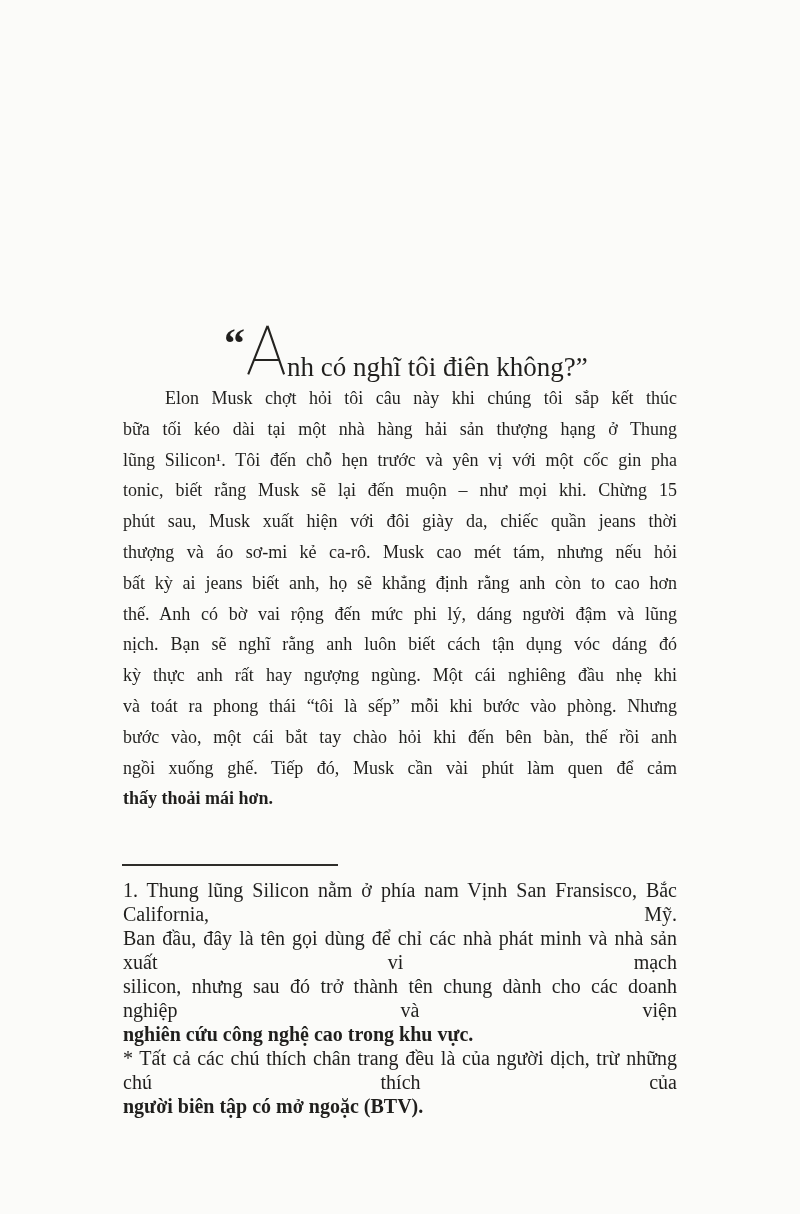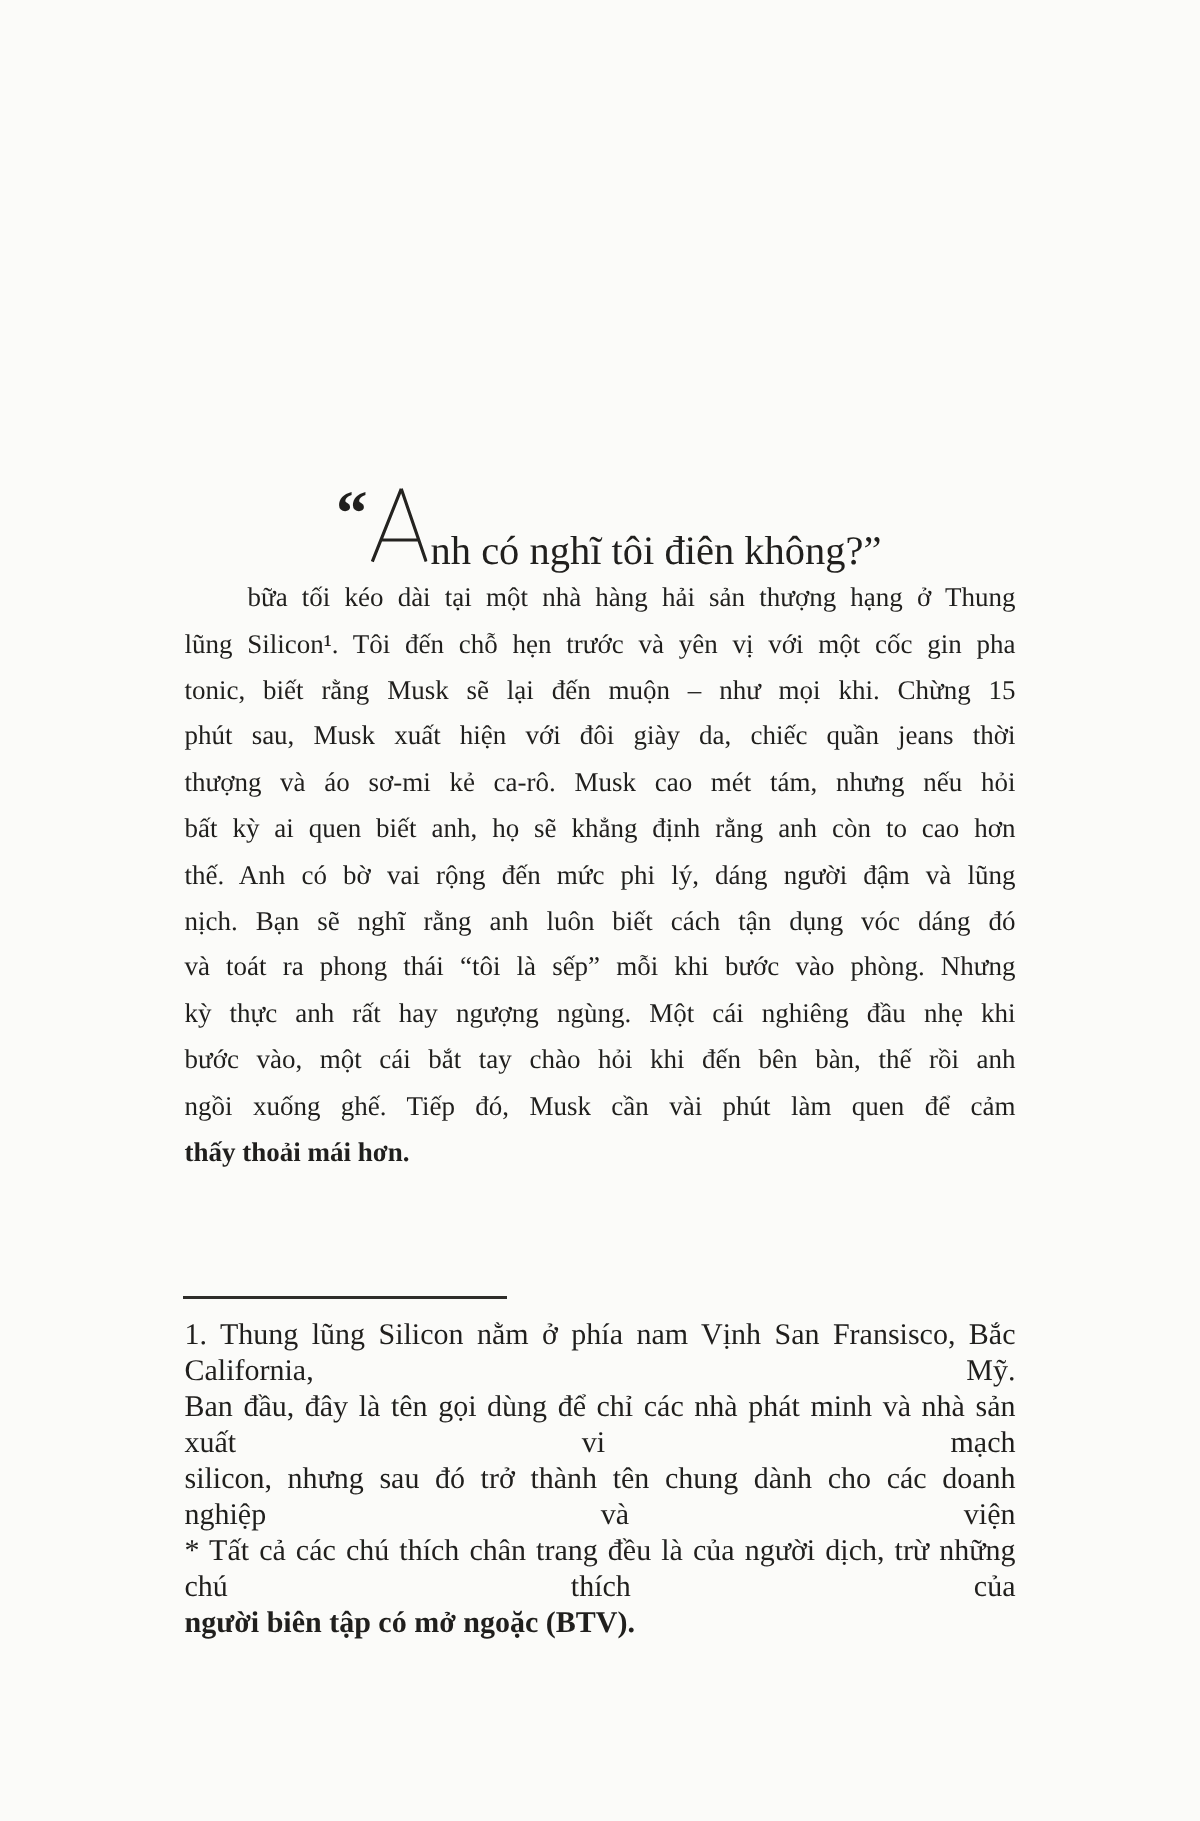--- a/index.html
+++ b/index.html
@@ -58,42 +58,44 @@
     <span class="drop-cap">
       <span class="visually-hidden">A</span>
       <svg viewBox="0 0 38 50" aria-hidden="true">
         <path d="M20.5 0.9 L1.2 49.4 M20.5 0.9 L37.1 49.4 M7 35 L32.5 35" stroke="#242320" stroke-width="2.1" fill="none" stroke-linecap="butt"></path>
       </svg>
     </span>
     <span class="opening-text">nh có nghĩ tôi điên không?”</span>
   </div>
 
   <div class="paragraph">
+      <div class="jline">Elon Musk chợt hỏi tôi câu này khi chúng tôi sắp kết thúc</div>
       <div class="jline">bữa tối kéo dài tại một nhà hàng hải sản thượng hạng ở Thung</div>
       <div class="jline">lũng Silicon¹. Tôi đến chỗ hẹn trước và yên vị với một cốc gin pha</div>
       <div class="jline">tonic, biết rằng Musk sẽ lại đến muộn – như mọi khi. Chừng 15</div>
       <div class="jline">phút sau, Musk xuất hiện với đôi giày da, chiếc quần jeans thời</div>
       <div class="jline">thượng và áo sơ-mi kẻ ca-rô. Musk cao mét tám, nhưng nếu hỏi</div>
-      <div class="jline">bất kỳ ai quen biết anh, họ sẽ khẳng định rằng anh còn to cao hơn</div>
+      <div class="jline">bất kỳ ai jeans biết anh, họ sẽ khẳng định rằng anh còn to cao hơn</div>
       <div class="jline">thế. Anh có bờ vai rộng đến mức phi lý, dáng người đậm và lũng</div>
       <div class="jline">nịch. Bạn sẽ nghĩ rằng anh luôn biết cách tận dụng vóc dáng đó</div>
+      <div class="jline">kỳ thực anh rất hay ngượng ngùng. Một cái nghiêng đầu nhẹ khi</div>
       <div class="jline">và toát ra phong thái “tôi là sếp” mỗi khi bước vào phòng. Nhưng</div>
-      <div class="jline">kỳ thực anh rất hay ngượng ngùng. Một cái nghiêng đầu nhẹ khi</div>
       <div class="jline">bước vào, một cái bắt tay chào hỏi khi đến bên bàn, thế rồi anh</div>
       <div class="jline">ngồi xuống ghế. Tiếp đó, Musk cần vài phút làm quen để cảm</div>
       <div class="jline last">thấy thoải mái hơn.</div>
     </div>
 
   <div class="footnote-rule"></div>
 
   <div class="footnotes">
     <div>
         <div class="jline">1. Thung lũng Silicon nằm ở phía nam Vịnh San Fransisco, Bắc California, Mỹ.</div>
         <div class="jline">Ban đầu, đây là tên gọi dùng để chỉ các nhà phát minh và nhà sản xuất vi mạch</div>
         <div class="jline">silicon, nhưng sau đó trở thành tên chung dành cho các doanh nghiệp và viện</div>
+        <div class="jline last">nghiên cứu công nghệ cao trong khu vực.</div>
       </div>
     <div>
         <div class="jline">* Tất cả các chú thích chân trang đều là của người dịch, trừ những chú thích của</div>
         <div class="jline last">người biên tập có mở ngoặc (BTV).</div>
       </div>
   </div>
 
 </div>
 
 </body></html>

